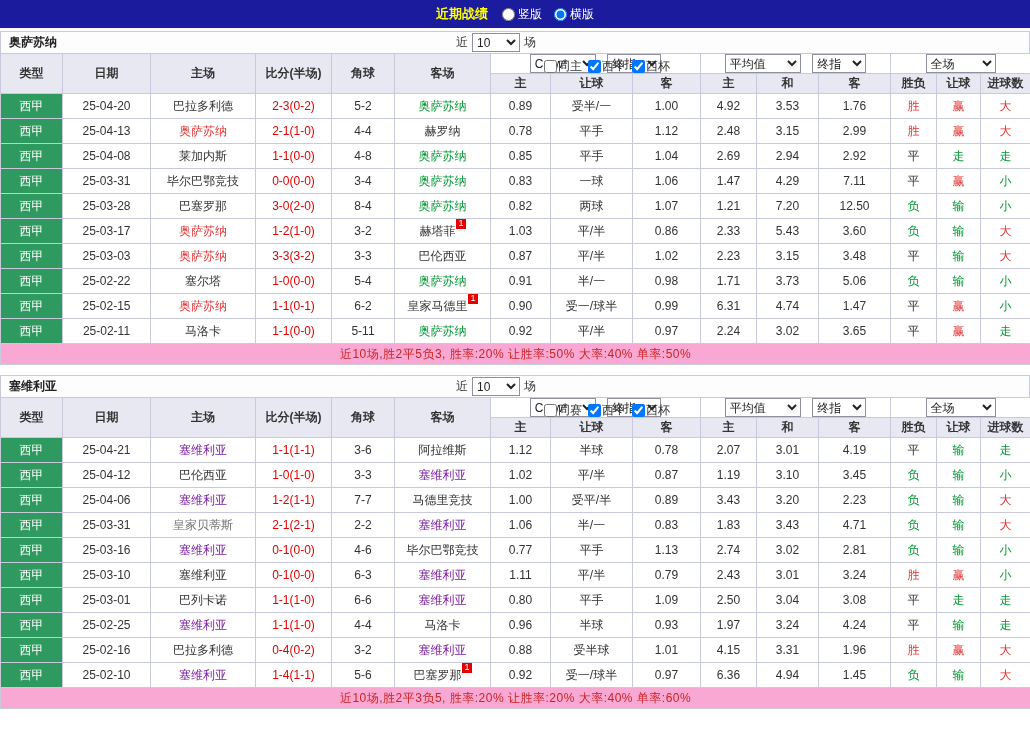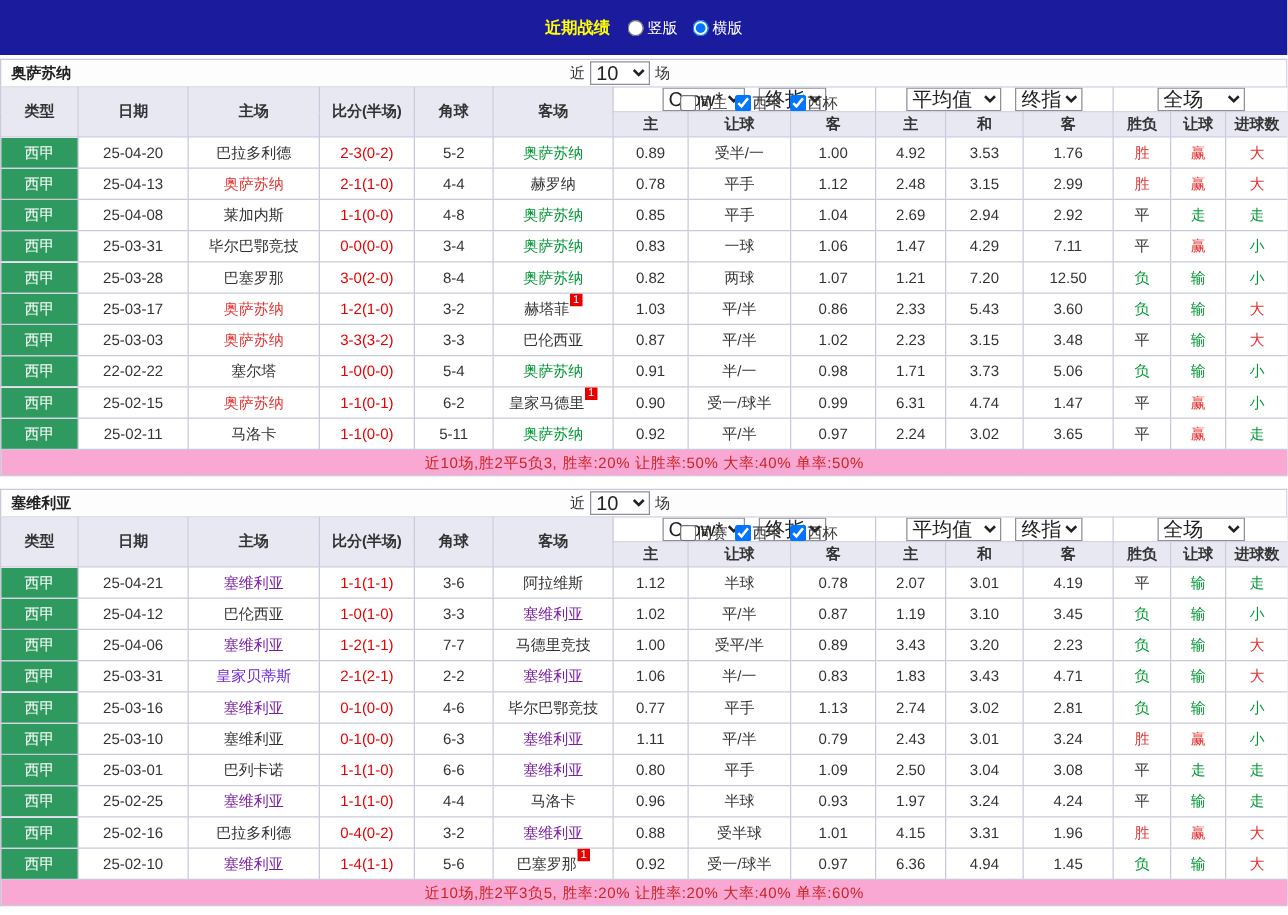--- a/index.html
+++ b/index.html
@@ -4,21 +4,21 @@
 <style>
   * { box-sizing: border-box; margin: 0; padding: 0; }
   html, body { background: #fff; }
   body {
     width: 1030px;
     font-family: "Liberation Sans", "DejaVu Sans", sans-serif;
     font-size: 12px;
     color: #333;
   }
   .topbar {
-    height: 44px;
+    height: 28px;
     background: var(--topbar-bg, #1b1b9d);
     display: flex;
     align-items: center;
     justify-content: center;
     gap: 14px;
   }
   .topbar .title {
     color: var(--title-color, #ffff00);
     font-weight: bold;
     font-size: 13px;
@@ -38,21 +38,21 @@
     position: relative;
   }
   .team-name { position: absolute; left: 8px; font-weight: bold; color: #222; }
   .filters { margin: 0 auto; display: flex; align-items: center; gap: 4px; transform: translateX(48px); }
   .cbs { display: inline-flex; align-items: center; gap: 6px; margin-left: 4px; margin-top: 48px; }
   .cbs label { display: inline-flex; align-items: center; gap: 1px; cursor: pointer; }
   .cbs input { margin: 0; width: 13px; height: 13px; }
 
   select {
     font-family: "Liberation Sans", "DejaVu Sans", sans-serif;
-    font-size: 16px;
+    font-size: 12px;
     height: 19px;
     border: 1px solid #8f8f9d;
     background: #fff;
     color: #222;
   }
   .games-select { width: 48px; }
   .sel-company { width: 66px; }
   .sel-stage   { width: 54px; margin-left: 8px; }
   .sel-avg     { width: 76px; }
   .sel-scope   { width: 70px; }
@@ -295,21 +295,21 @@
             <td>1.02</td>
             <td>2.23</td>
             <td>3.15</td>
             <td>3.48</td>
             <td style="color: rgb(51, 51, 51);">平</td>
             <td style="color: rgb(0, 153, 51);">输</td>
             <td style="color: rgb(229, 51, 51);">大</td>
           </tr>
           <tr>
             <td class="league">西甲</td>
-            <td>22-02-22</td>
+            <td>25-02-22</td>
             <td class="teamcell"><span class="team-link" style="color: rgb(51, 51, 51);">塞尔塔</span></td>
             <td class="score">1-0(0-0)</td>
             <td>5-4</td>
             <td class="teamcell"><span class="team-link" style="color: rgb(0, 153, 51);">奥萨苏纳</span></td>
             <td>0.91</td>
             <td>半/一</td>
             <td>0.98</td>
             <td>1.71</td>
             <td>3.73</td>
             <td>5.06</td>
@@ -481,21 +481,21 @@
             <td>3.43</td>
             <td>3.20</td>
             <td>2.23</td>
             <td style="color: rgb(0, 153, 51);">负</td>
             <td style="color: rgb(0, 153, 51);">输</td>
             <td style="color: rgb(229, 51, 51);">大</td>
           </tr>
           <tr>
             <td class="league">西甲</td>
             <td>25-03-31</td>
-            <td class="teamcell"><span class="team-link" style="color: #6d28d9;">皇家贝蒂斯</span></td>
+            <td class="teamcell"><span class="team-link" style="color: #737373;">皇家贝蒂斯</span></td>
             <td class="score">2-1(2-1)</td>
             <td>2-2</td>
             <td class="teamcell"><span class="team-link" style="color: rgb(123, 31, 162);">塞维利亚</span></td>
             <td>1.06</td>
             <td>半/一</td>
             <td>0.83</td>
             <td>1.83</td>
             <td>3.43</td>
             <td>4.71</td>
             <td style="color: rgb(0, 153, 51);">负</td>

